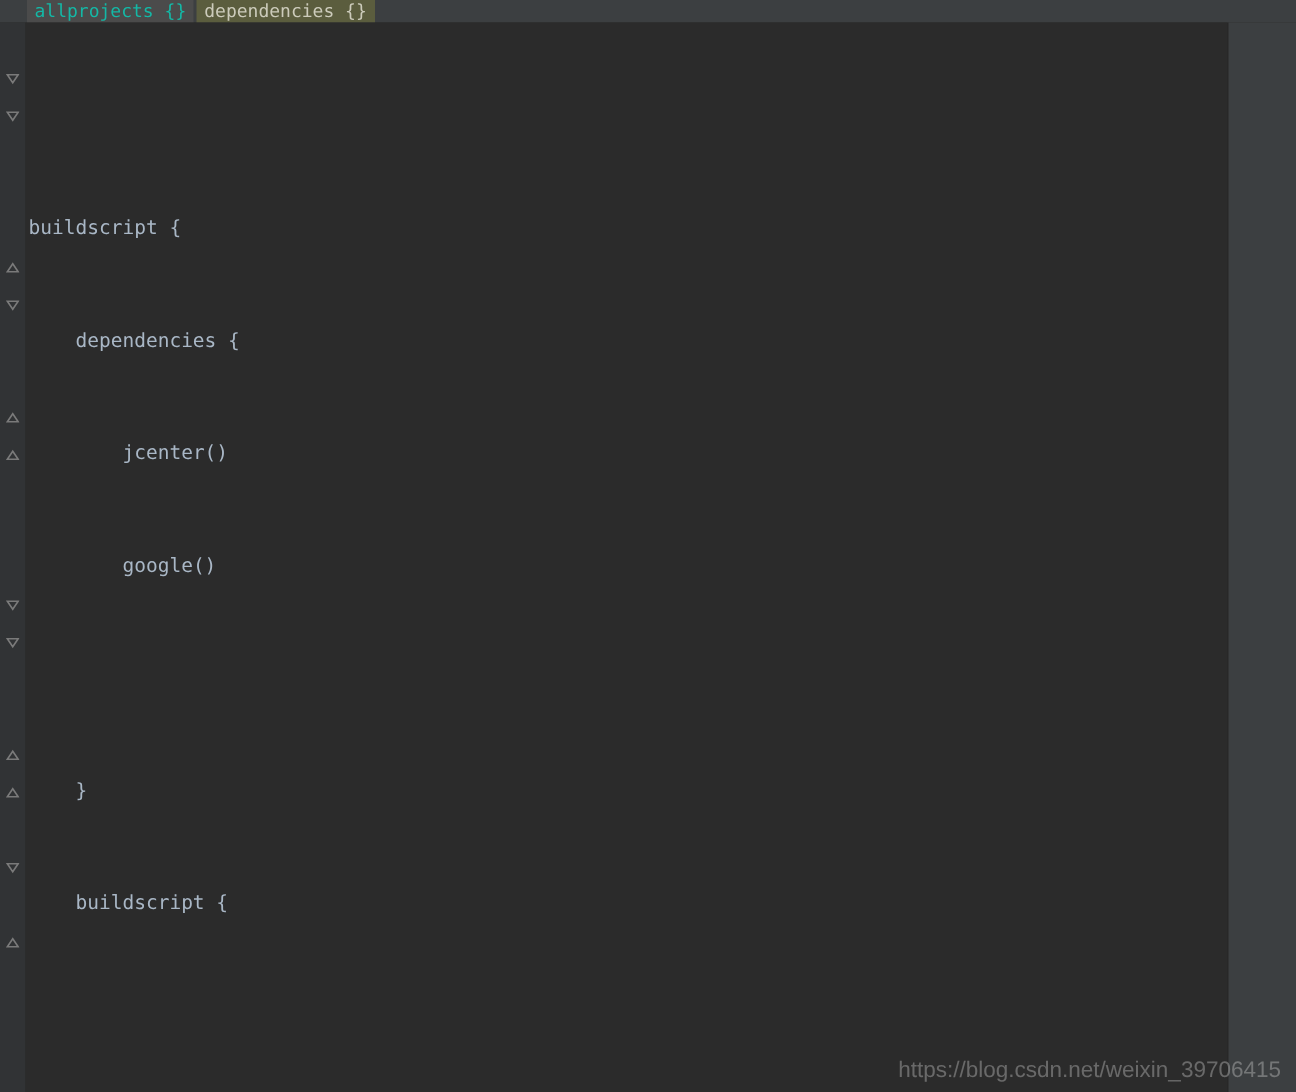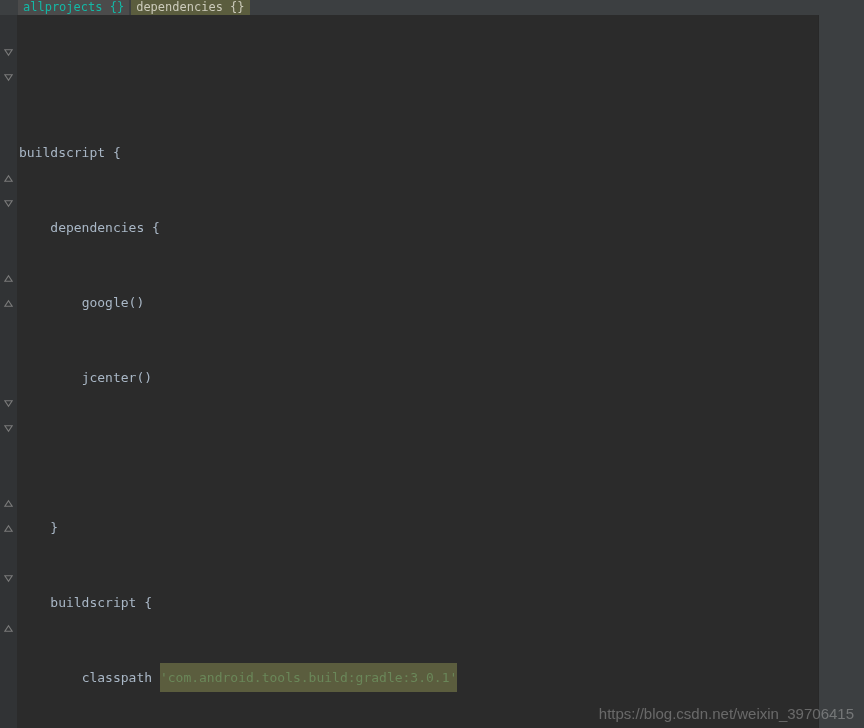--- a/index.html
+++ b/index.html
@@ -171,26 +171,25 @@
       <svg width="9" height="9" viewBox="0 0 10 10">
           <path d="M1 8 L9 8 L5 2 Z" fill="none" stroke="#7a7a7a" stroke-width="1.2"></path>
         </svg>
     </div>
   </div>
 
   <div class="code-area">
     <div class="line"></div>
     <div class="line"><span>buildscript {</span></div>
     <div class="line"><span>    </span><span>dependencies {</span></div>
+    <div class="line"><span>        </span><span>jcenter()</span></div>
     <div class="line"><span>        </span><span>google()</span></div>
-    <div class="line"><span>        </span><span>jcenter()</span></div>
     <div class="line"></div>
     <div class="line"><span>    </span><span>}</span></div>
     <div class="line"><span>    </span><span>buildscript {</span></div>
-    <div class="line"><span>        </span><span>classpath </span><span class="str-sel">'com.android.tools.build:gradle:3.0.1'</span></div>
     
     
     
     
     
     
     
     
     
     

